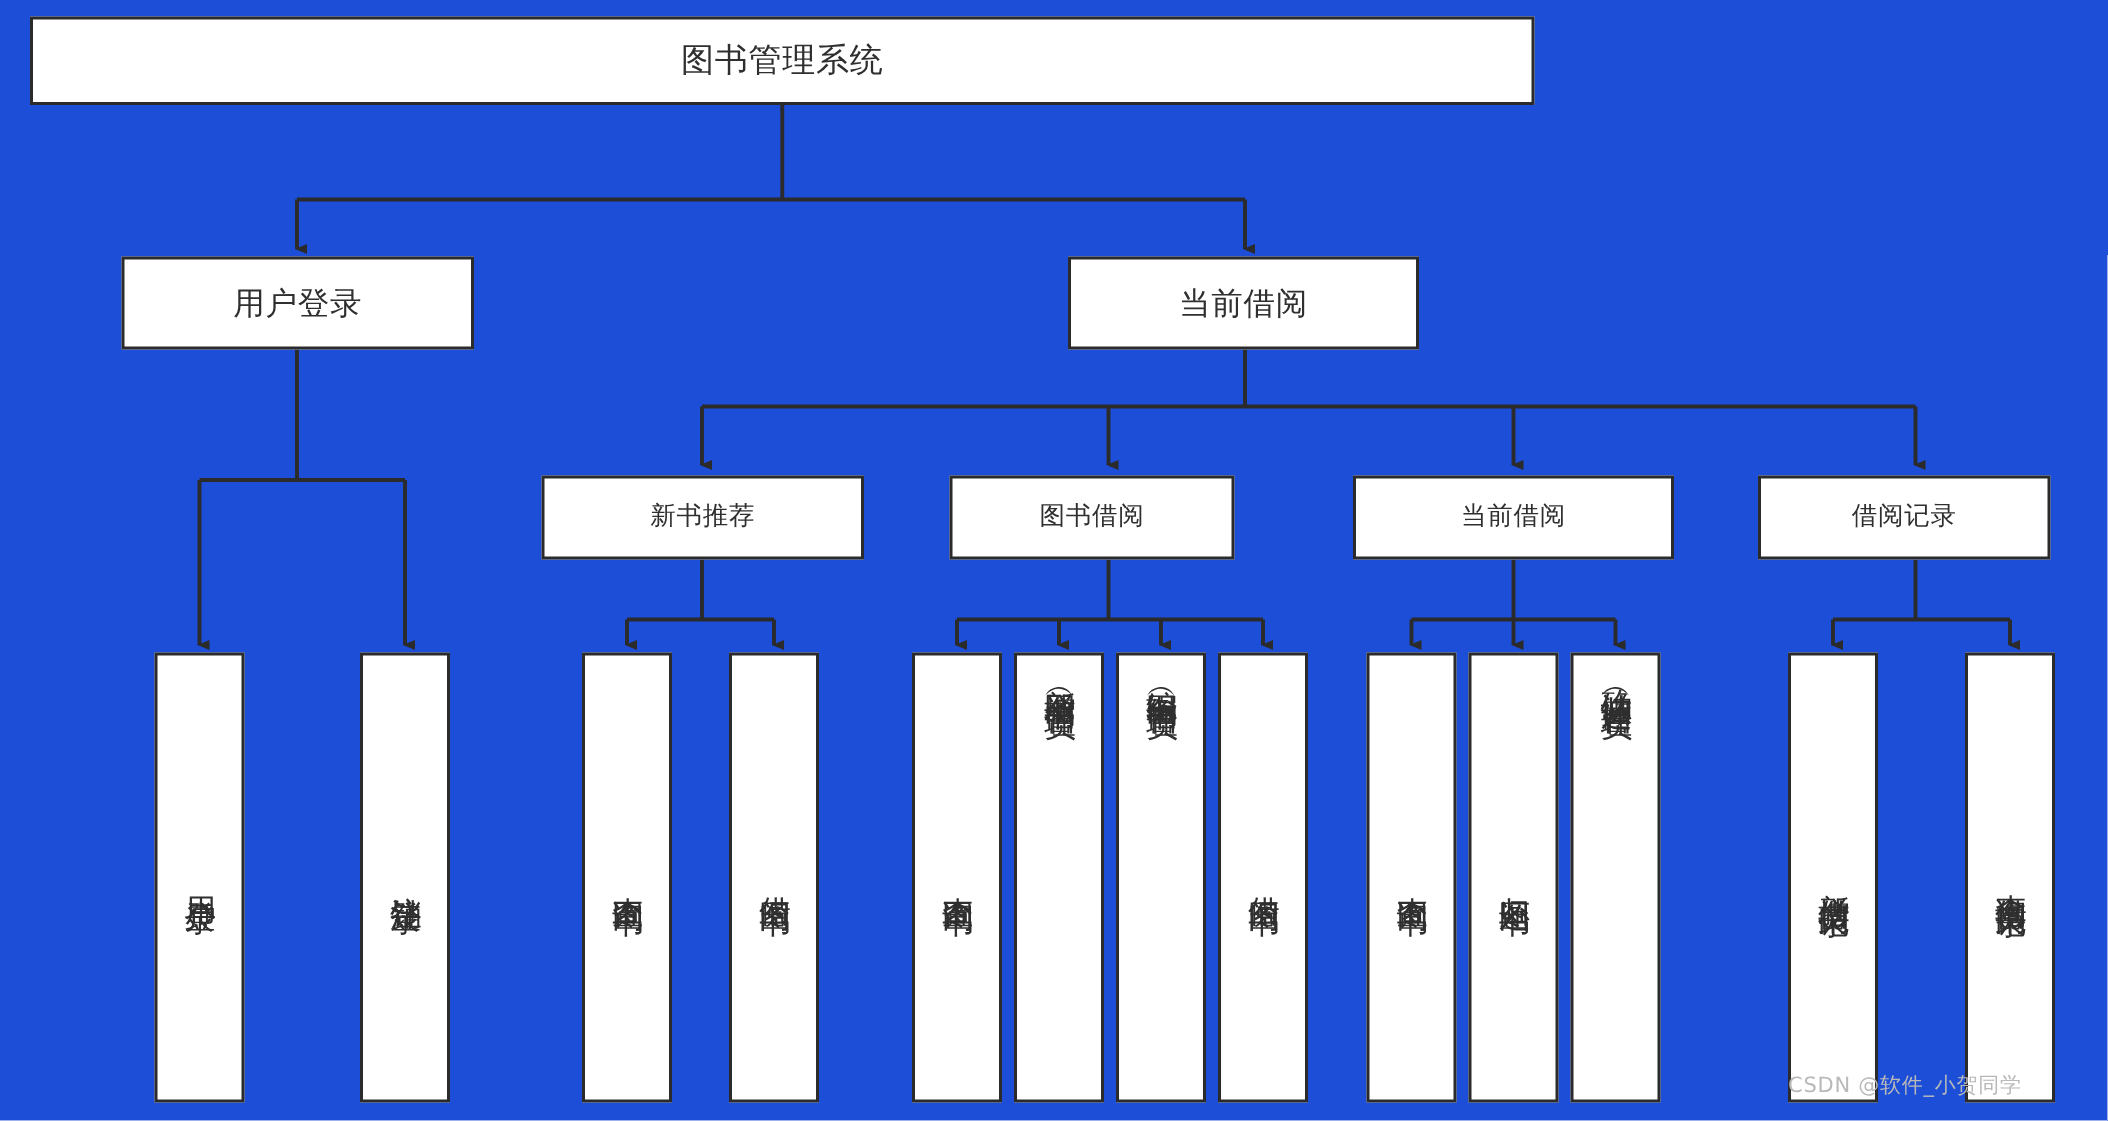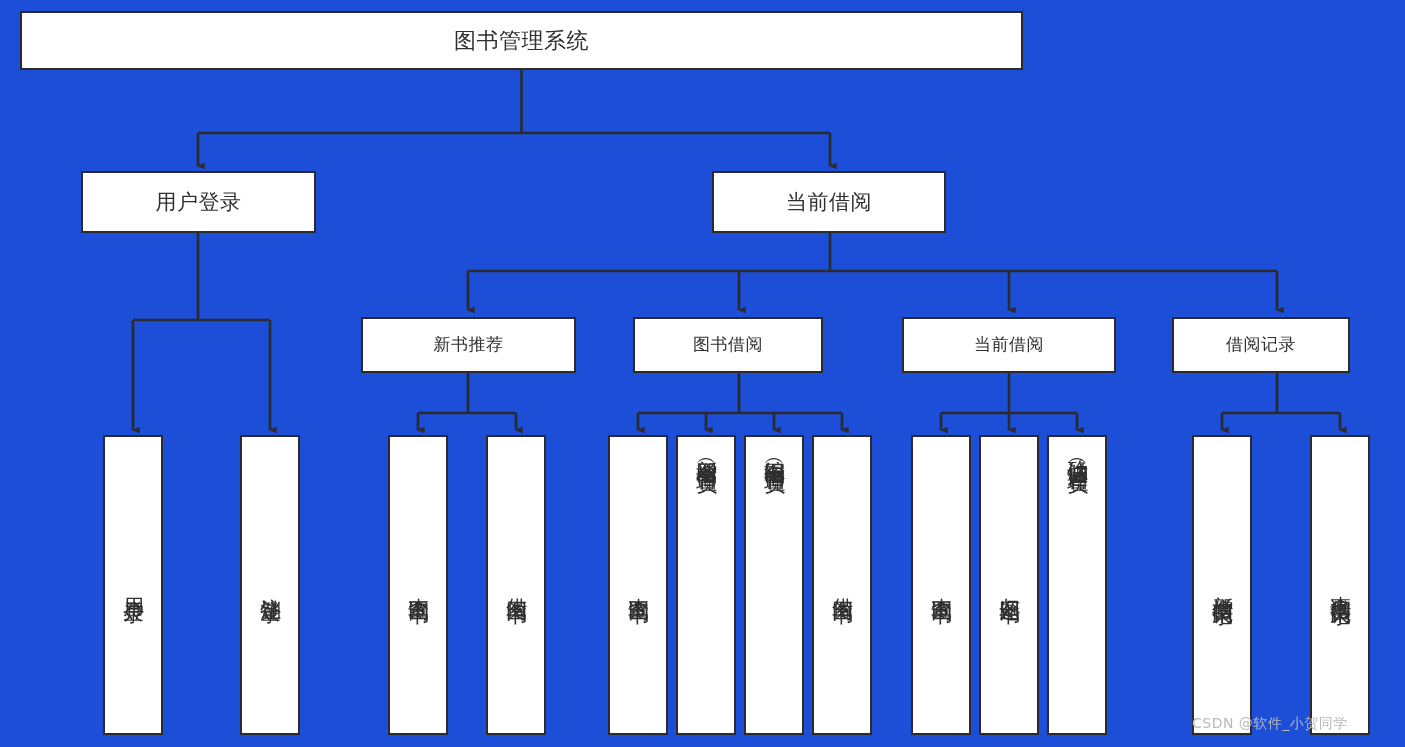--- a/index.html
+++ b/index.html
@@ -145,21 +145,21 @@
   </div>
 
   <div class="node level2" style="left:633px; top:317px; width:190px; height:56px;">
     <span class="node-label">图书借阅</span>
   </div>
 
   <div class="node level2" style="left:902px; top:317px; width:214px; height:56px;">
     <span class="node-label">当前借阅</span>
   </div>
 
-  <div class="node level2" style="left:1172px; top:317px; width:178px; height:56px;">
+  <div class="node level2" style="left:1172px; top:317px; width:195px; height:56px;">
     <span class="node-label">借阅记录</span>
   </div>
 
   <div class="node leaf centered" style="left:103px; top:435px; width:60px; height:300px;">
     <span class="node-label">用户登录</span>
   </div>
 
   <div class="node leaf centered" style="left:240px; top:435px; width:60px; height:300px;">
     <span class="node-label">注销登录</span>
   </div>

